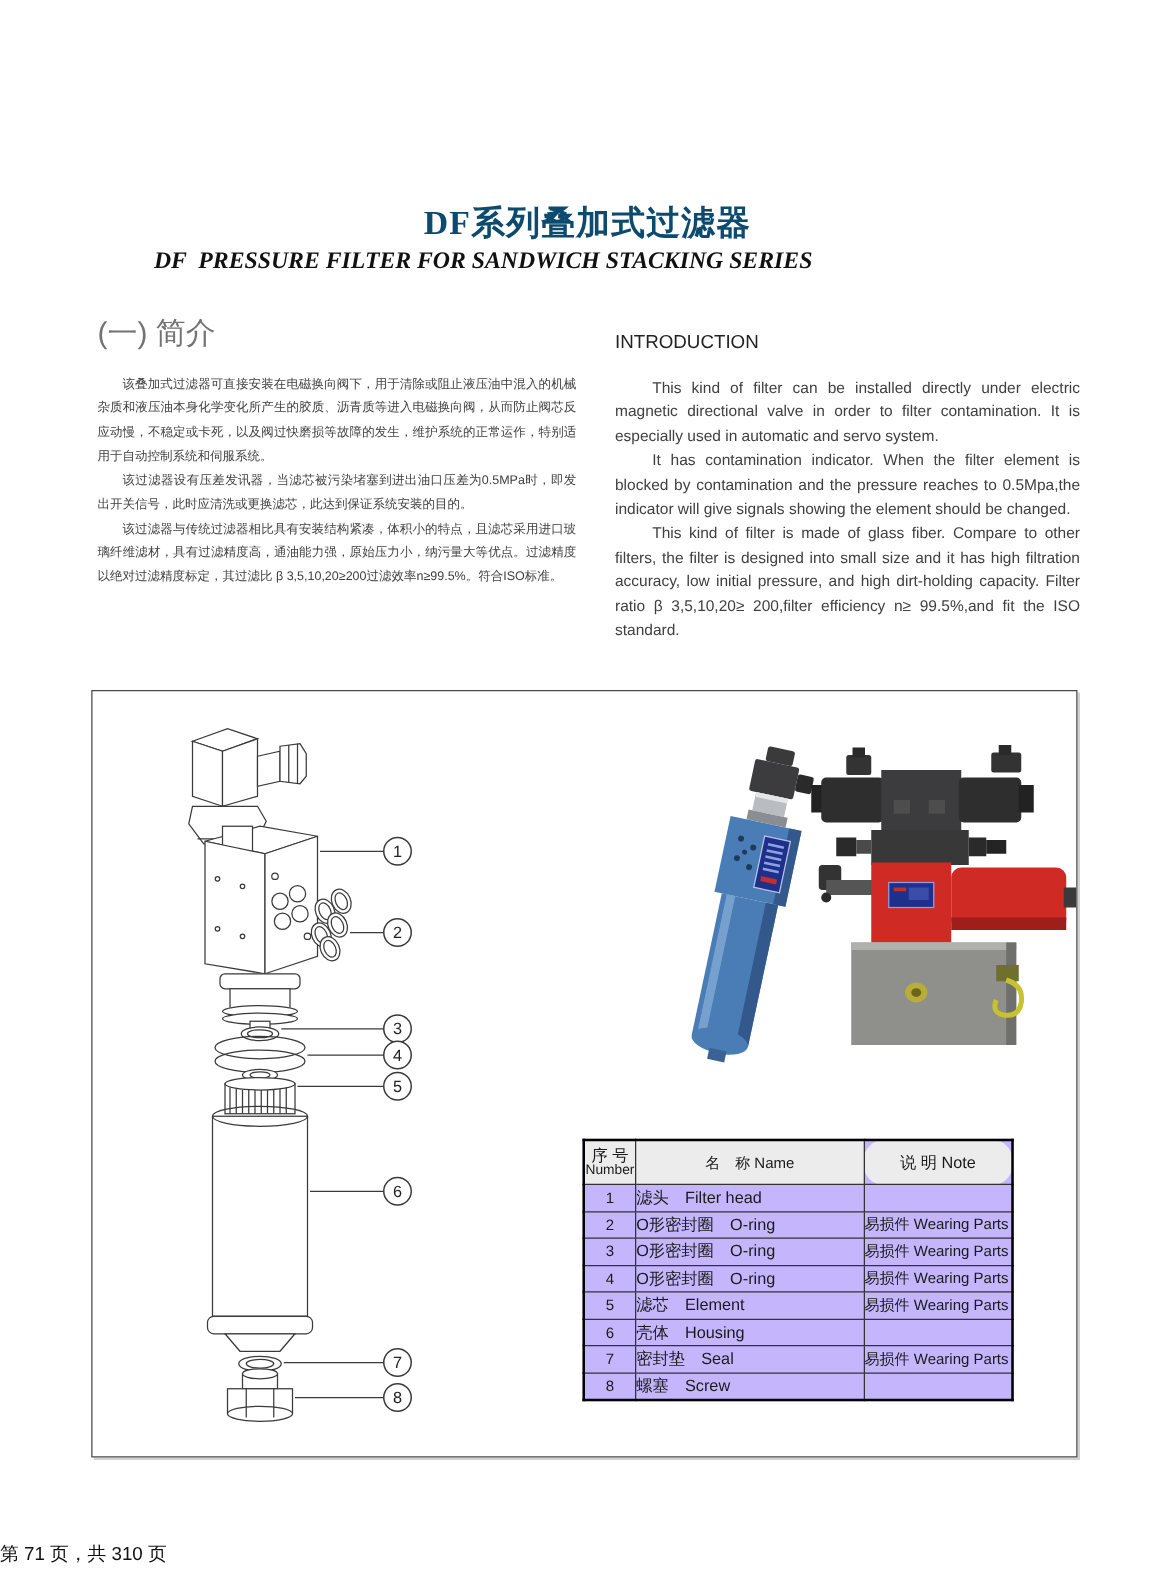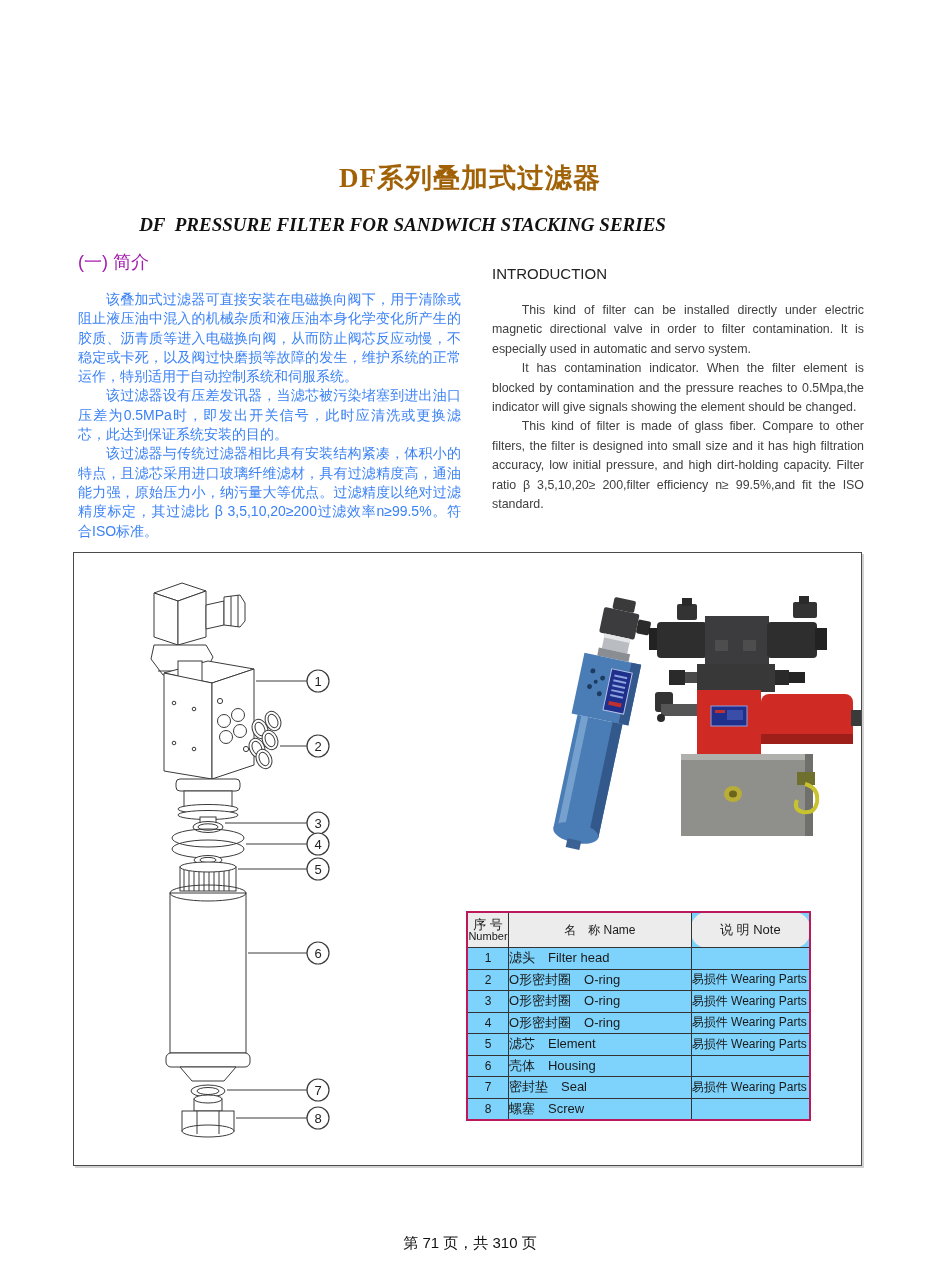--- a/index.html
+++ b/index.html
@@ -1,46 +1,46 @@
 <!DOCTYPE html>
 <html><head>
 <meta charset="utf-8">
 <style>
   html,body{margin:0;padding:0;background:#ffffff;}
   .page{position:relative;width:940px;height:1276px;background:#ffffff;overflow:hidden;
         font-family:"Liberation Sans",sans-serif;color:#1a1a1a;}
   .title-zh{position:absolute;top:160px;left:0;width:940px;margin:0;text-align:center;
-        font-family:"Liberation Serif",serif;font-weight:700;font-size:27px;letter-spacing:1px;color:#a16207;}
-  .title-en{position:absolute;top:198px;left:0;width:773px;margin:16px;text-align:center;
+        font-family:"Liberation Serif",serif;font-weight:700;font-size:27px;letter-spacing:1px;color:#0c4a6e;}
+  .title-en{position:absolute;top:198px;left:0;width:773px;margin:0;text-align:center;
         font-family:"Liberation Serif",serif;font-style:italic;font-weight:700;font-size:19px;
         white-space:pre;color:#111;}
   .col{position:absolute;}
   .col-left{left:78px;top:250px;width:383px;}
   .col-right{left:492px;top:253px;width:372px;}
-  .h-zh{font-size:18px;font-weight:400;margin:0 0 16px 0;color:#a21caf;}
+  .h-zh{font-size:24px;font-weight:400;margin:0 0 16px 0;color:#737373;}
   .h-en{font-size:15px;font-weight:400;margin:12px 0 19px 0;color:#222;}
-  .col-left p{margin:0;font-size:14px;line-height:19.3px;text-align:justify;text-indent:2em;color:#3b82f6;}
+  .col-left p{margin:0;font-size:10px;line-height:19.3px;text-align:justify;text-indent:2em;color:#404040;}
   .col-right p{margin:0;font-size:12.4px;line-height:19.4px;text-align:justify;text-indent:2.4em;color:#404040;}
   .figure{position:absolute;left:73px;top:552px;width:787px;height:612px;border:1px solid #4a4a4a;
         box-shadow:2px 2px 0 rgba(0,0,0,0.18);background:#fff;}
   .exploded{position:absolute;left:0;top:0;}
   .photo{position:absolute;left:427px;top:35px;}
   table.parts{position:absolute;left:392px;top:358px;width:345px;border-collapse:collapse;
-        border:2px solid #be185d;background:#7dd3fc;}
+        border:2px solid #000000;background:#c4b5fd;}
   table.parts th,table.parts td{border:1px solid #333;padding:0;}
   table.parts thead th{background:#ececec;height:34px;font-weight:400;}
   .th-num{width:40px;font-size:13px;line-height:13px;}
   .th-num .sub{display:block;font-size:11px;line-height:11px;}
   .th-name{width:183px;font-size:12px;}
   .th-note{width:118px;font-size:13px;border-radius:16px;}
   table.parts tbody tr{height:21.5px;}
   td.c-num{text-align:center;font-size:12px;width:40px;}
   td.c-name{font-size:13px;padding-left:9px;}
   td.c-note{font-size:12px;padding-left:6px;margin-left:16px;}
-  .footer{position:absolute;top:1234px;left:0;width:940px;text-align:center;font-size:15px;color:#111;}
+  .footer{position:absolute;top:1234px;left:0;width:940px;font-size:15px;color:#111;}
   .lineart{stroke:#3a3a3a;stroke-width:1;fill:#fff;}
   .lineart-n{stroke:#3a3a3a;stroke-width:1;fill:none;}
   .callout-c{stroke:#3a3a3a;stroke-width:1.2;fill:#fff;}
   .callout-t{font-family:"Liberation Sans",sans-serif;font-size:13px;fill:#222;text-anchor:middle;}
 </style>
 </head>
 <body>
 
 <div class="page">
 

